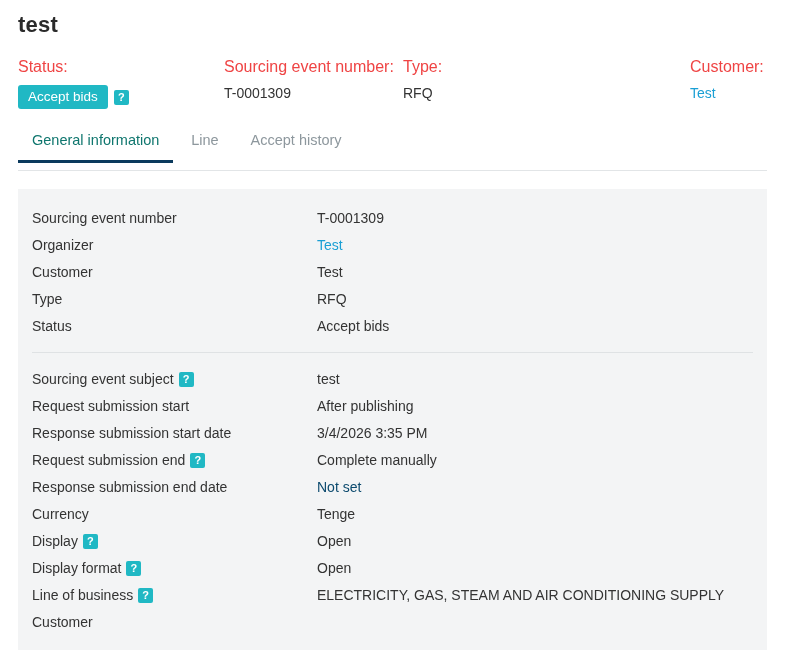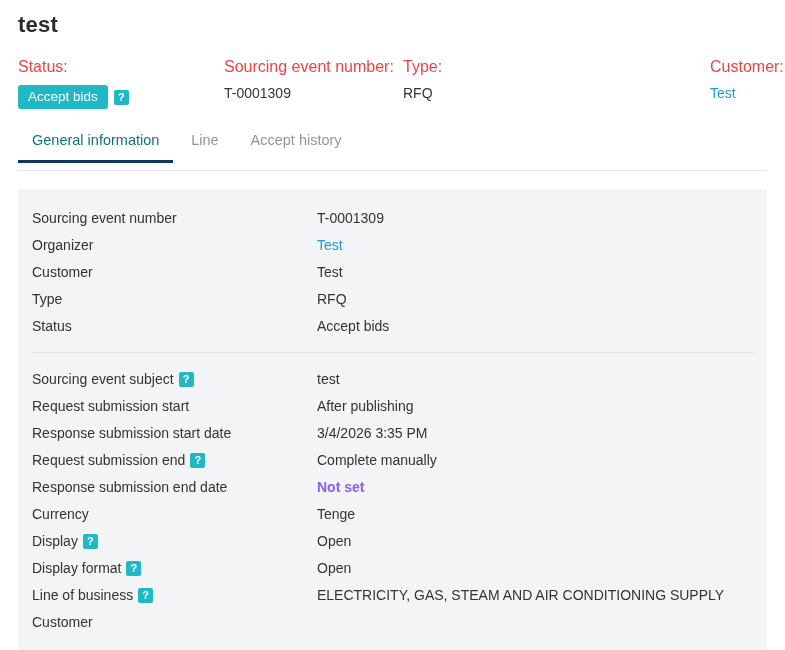--- a/index.html
+++ b/index.html
@@ -50,21 +50,21 @@
     color: #333333;
     font-size: 14px;
     display: block;
   }
   .summary-value.link {
     color: #1a9fd4;
   }
   .f-status  { left: 0; }
   .f-number  { left: 188px; margin-left: 18px; }
   .f-type    { left: 385px; }
-  .f-customer{ left: 692px; }
+  .f-customer{ left: 672px; }
 
   .badge {
     display: inline-block;
     background: #20b8c4;
     color: #ffffff;
     font-size: 13.5px;
     padding: 4px 10px 5px 10px;
     border-radius: 3px;
     vertical-align: middle;
   }
@@ -124,21 +124,21 @@
     flex: 0 0 285px;
     color: #333333;
     font-size: 14px;
   }
   .row .val {
     flex: 1;
     color: #333333;
     font-size: 14px;
   }
   .row .val.link { color: #1a9fd4; }
-  .row .val.muted { color: #8b5cf6; font-weight: bold; }
+  .row .val.muted { color: #0c4a6e; }
   .divider {
     height: 1px;
     background: #dfe2e4;
     margin: 12px 14px 13px 14px;
   }
 </style>
 </head>
 <body>
 
 <div class="page">

